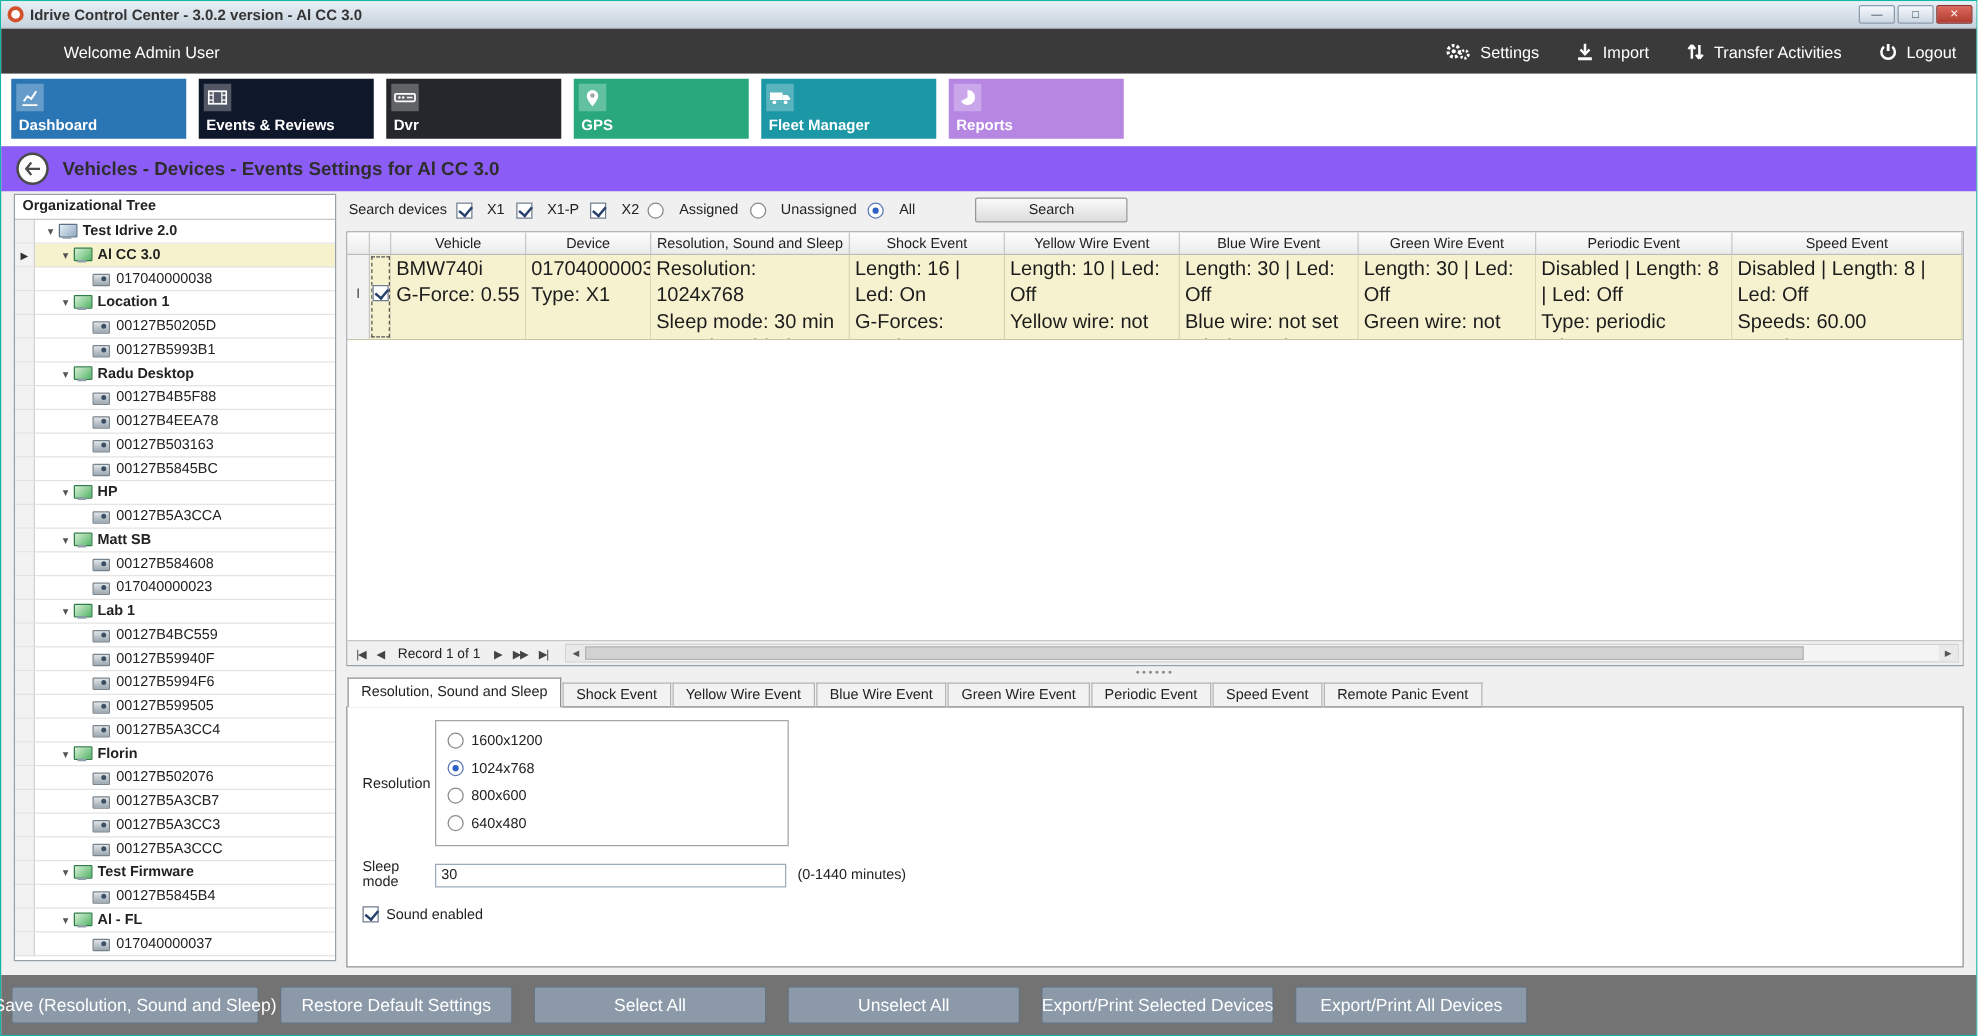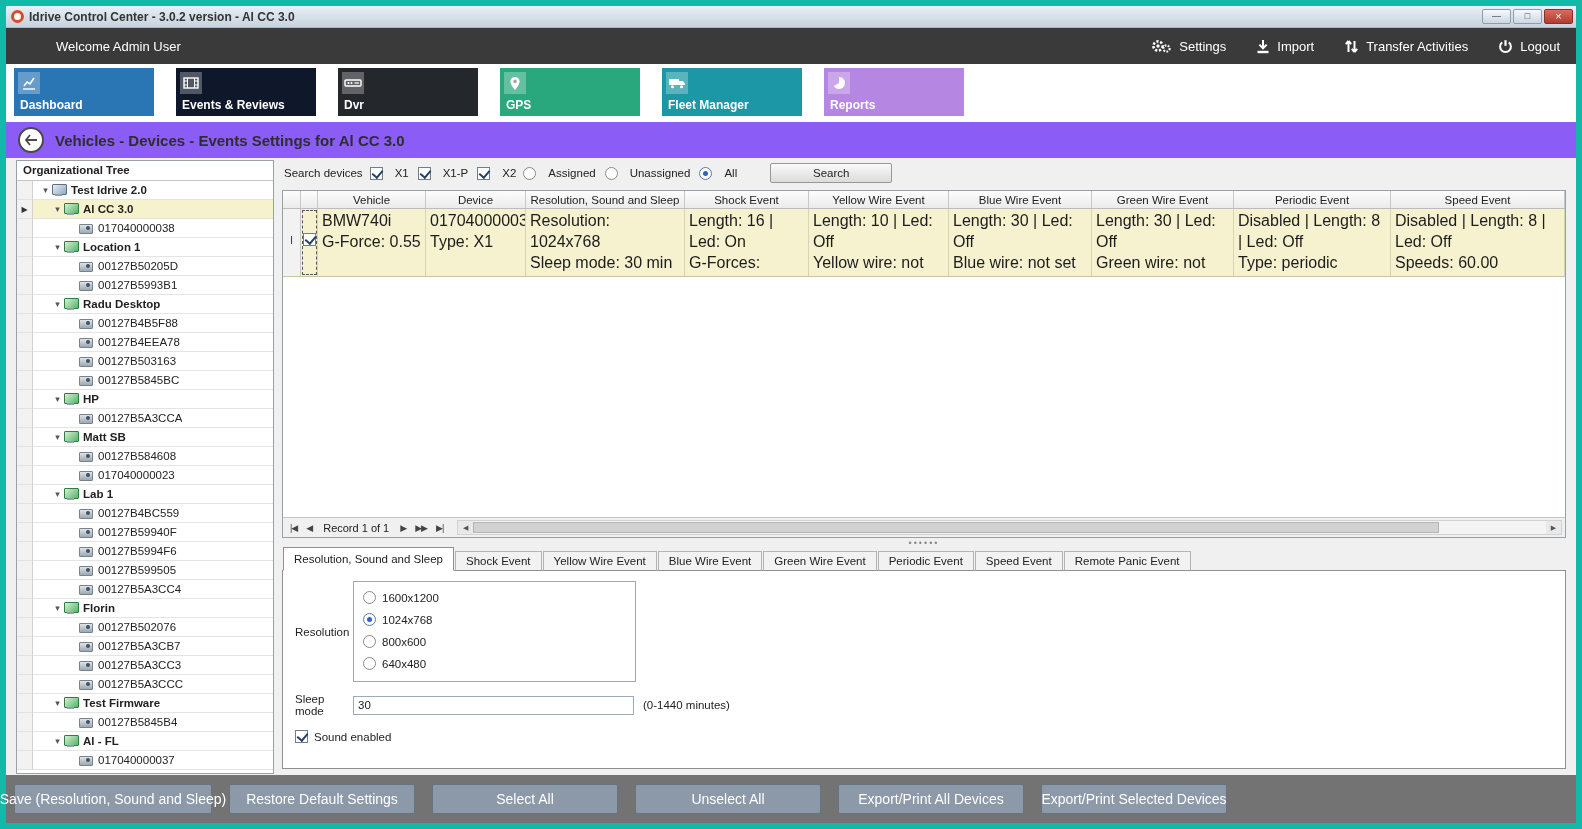--- a/index.html
+++ b/index.html
@@ -1,37 +1,37 @@
 <!DOCTYPE html>
 <html><head>
 <meta charset="utf-8">
 <style>
   *{box-sizing:border-box;}
   html,body{margin:0;padding:0;}
   body{width:1582px;height:829px;font-family:"Liberation Sans",sans-serif;background:#e8e8e8;overflow:hidden;}
-  .window{width:1582px;height:829px;border:6px solid #14b8a6;display:flex;flex-direction:column;background:#f0f0f0;}
+  .window{width:1582px;height:829px;border:1px solid #14b8a6;display:flex;flex-direction:column;background:#f0f0f0;}
 
   
   .titlebar{height:22px;flex:none;background:linear-gradient(#e9f0f6,#c6d2dd);display:flex;align-items:center;padding:0 3px;border-bottom:1px solid #aab6c0;}
   .app-icon{width:13px;height:13px;border-radius:50%;border:3px solid #d2512b;background:#fff;margin:0 5px 0 2px;flex:none;}
   .win-title{font-size:12px;font-weight:bold;color:#333;flex:1;white-space:nowrap;}
   .win-controls{display:flex;gap:2px;}
   .wbtn{width:29px;height:15px;border:1px solid #8d9cac;border-radius:2px;background:linear-gradient(#f6f9fc,#ccd7e2);display:flex;align-items:center;justify-content:center;font-size:9px;color:#345;line-height:1;}
   .wbtn.close{background:linear-gradient(#dd6a5d,#b13c30);border-color:#8c2f2a;color:#fff;font-size:11px;}
 
   
   .topbar{height:36px;flex:none;background:#3a3a3a;color:#fff;display:flex;align-items:center;padding:0 16px 0 14px;font-size:13px;}
   .welcome{flex:1;margin-left:36px;}
   .topbar-actions{display:flex;gap:30px;align-items:center;}
   .tb-action{display:flex;align-items:center;gap:7px;cursor:default;}
   .tb-action .icon{color:#fff;display:flex;align-items:center;}
   .icon svg{display:block;}
 
   
-  .tiles{height:58px;flex:none;background:#fff;padding:4px 0 6px 8px;display:flex;gap:22px;}
+  .tiles{height:58px;flex:none;background:#fff;padding:4px 0 6px 8px;display:flex;gap:10px;}
   .tile{width:140px;height:48px;position:relative;color:#fff;flex:none;}
   .tile .ibox{position:absolute;top:4px;left:4px;width:22px;height:22px;background:rgba(255,255,255,.28);display:flex;align-items:center;justify-content:center;color:#fff;}
   .tile .tlbl{position:absolute;left:6px;bottom:4px;font-size:12px;font-weight:bold;white-space:nowrap;}
 
   
   .breadcrumb{height:36px;flex:none;display:flex;align-items:center;gap:11px;padding-left:12px;background:#8b5cf6;}
   .back-btn{width:26px;height:26px;border:2px solid #4a4a4a;border-radius:50%;background:#fdfdfd;display:flex;align-items:center;justify-content:center;color:#4a4a4a;flex:none;}
   .bc-title{font-size:15px;font-weight:bold;color:#2e2e2e;}
 
   
@@ -59,21 +59,21 @@
   
   .content{flex:1;min-width:0;display:flex;flex-direction:column;}
 
   .search-row{height:24px;flex:none;display:flex;align-items:center;gap:7px;font-size:11.5px;color:#222;margin:1px 0 5px 2px;}
   .cb{width:13px;height:13px;border:1px solid #6f7e8d;background:#fff;position:relative;flex:none;display:inline-block;}
   .cb.checked::after{content:"";position:absolute;left:3px;top:0px;width:5px;height:8px;border:solid #27406b;border-width:0 2px 2px 0;transform:rotate(40deg);}
   .radio{width:13px;height:13px;border:1px solid #8a8a8a;border-radius:50%;background:#fff;position:relative;flex:none;display:inline-block;}
   .radio.sel{border-color:#5a78b4;}
   .radio.sel::after{content:"";position:absolute;left:3px;top:3px;width:5px;height:5px;border-radius:50%;background:#2f62c6;}
   .opt{display:flex;align-items:center;gap:12px;}
-  .search-btn{width:122px;height:20px;margin-left:26px;background:linear-gradient(#fafafa,#dcdcdc);border:1px solid #979797;border-radius:2px;display:flex;align-items:center;justify-content:center;font-size:11.5px;color:#222;}
+  .search-btn{width:122px;height:20px;margin-left:41px;background:linear-gradient(#fafafa,#dcdcdc);border:1px solid #979797;border-radius:2px;display:flex;align-items:center;justify-content:center;font-size:11.5px;color:#222;}
 
   
   .grid-box{height:348px;flex:none;border:1px solid #98a0a8;background:#fff;display:flex;flex-direction:column;}
   .grid-head{display:flex;height:18px;flex:none;background:linear-gradient(#fdfdfd,#ebebeb);border-bottom:1px solid #bcbcbc;font-size:11.5px;color:#222;}
   .gh{flex:none;border-right:1px solid #c8c8c8;display:flex;align-items:center;justify-content:center;white-space:nowrap;overflow:hidden;}
   .gh.flex1{flex:1;min-width:0;}
   .grid-row{display:flex;flex:none;height:68px;border-bottom:1px solid #c9c4a2;}
   .gc{flex:none;border-right:1px solid #d9d4b2;background:#f6f2cf;padding:2px 4px;font-size:16px;line-height:1.3;color:#1c1c1c;white-space:pre-line;overflow:hidden;}
   .gc.flex1{flex:1;min-width:0;}
   .gc.ind{background:#f2f2f2;border-right:1px solid #c6c6c6;display:flex;align-items:flex-start;justify-content:center;color:#444;font-size:11px;padding-top:24px;}
@@ -663,17 +663,17 @@
       </div>
 
     </div>
   </div>
 
   <div class="footer" id="footer-buttons">
       <div class="fbtn" style="width: 198px;">Save (Resolution, Sound and Sleep)</div>
       <div class="fbtn" style="width: 186px;">Restore Default Settings</div>
       <div class="fbtn" style="width: 186px;">Select All</div>
       <div class="fbtn" style="width: 186px;">Unselect All</div>
+      <div class="fbtn" style="width: 186px;">Export/Print Selected Devices</div>
       <div class="fbtn" style="width: 186px;">Export/Print All Devices</div>
-      <div class="fbtn" style="width: 186px;">Export/Print Selected Devices</div>
     </div>
 
 </div>
 
 </body></html>

